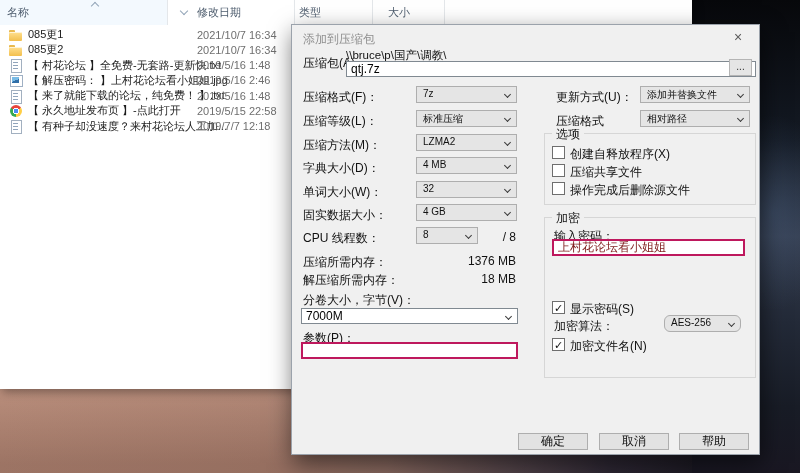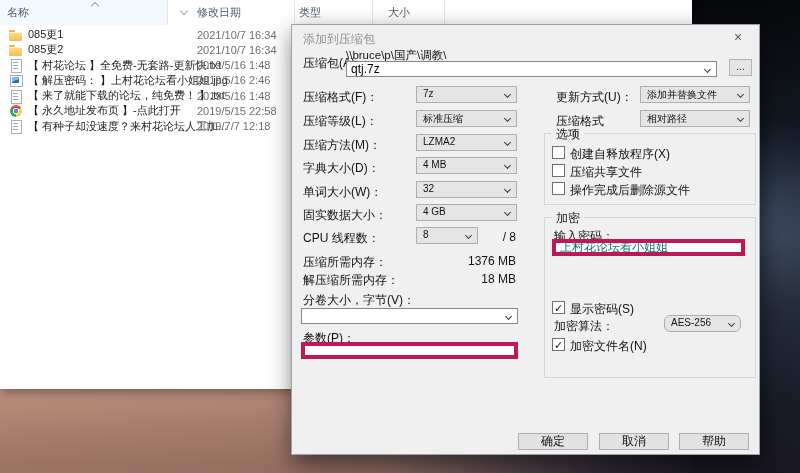--- a/index.html
+++ b/index.html
@@ -71,23 +71,23 @@
   }
   .dlg-title { position:absolute; left:11px; top:6px; color:#8f8f8f; font-size:12px; }
   .dlg-close { position:absolute; right:10px; top:4px; color:#5c5c5c; font-size:14px;
                width:22px; text-align:center; cursor:default; }
   .lbl { position:absolute; color:#111; white-space:nowrap; }
   .combo { position:absolute; height:17px; background:#e5e5e5; border:1px solid #aeaeae;
            padding:1px 18px 0 6px; font-size:10px; white-space:nowrap; overflow:hidden; }
   .chev { position:absolute; right:6px; top:5px; width:5px; height:5px;
           border-right:1px solid #3c3c3c; border-bottom:1px solid #3c3c3c;
           transform:rotate(45deg); }
-  .tin { position:absolute; height:17px; background:#fff; border:4px solid #be185d;
+  .tin { position:absolute; height:17px; background:#fff; border:2px solid #be185d;
          font-family:"Liberation Sans","DejaVu Sans",sans-serif;
-         font-size:12px; padding:0 4px; color:#0f766e; }
+         font-size:12px; padding:0 4px; color:#7f1d1d; }
   .combo-edit { position:absolute; height:16px; background:#fff; border:1px solid #808991; }
   .combo-edit input { position:absolute; left:0; top:0; width:100%; height:100%; border:0;
          padding:0 18px 0 4px; font-size:12px; background:transparent; outline:none;
          font-family:"Liberation Sans","DejaVu Sans",sans-serif; }
   .btn { position:absolute; width:70px; height:17px; background:#e2e2e2; border:1px solid #aeaeae;
          font-size:12px; text-align:center; line-height:15px; }
   .group { position:absolute; border:1px solid #d6d6d6; }
   .group-label { position:absolute; top:-8px; left:7px; background:#f0f0f0; padding:0 4px; }
   .cbox { position:absolute; width:13px; height:13px; background:#fff; border:1px solid #6e6e6e;
           font-size:11px; line-height:12px; text-align:center; color:#101010; }
@@ -156,21 +156,21 @@
       </div>
     </div>
   </div>
 
   <div class="dialog">
     <div class="dlg-title">添加到压缩包</div>
     <div class="dlg-close">×</div>
 
     <div class="lbl" style="left:11px; top:30px;">压缩包(A)：</div>
     <div class="lbl" style="left:54px; top:23px; font-size:11.5px;">\\bruce\p\国产\调教\</div>
-    <div class="combo-edit" style="left:54px; top:36px; width:371px;">
+    <div class="combo-edit" style="left:54px; top:36px; width:410px;">
       <input value="qtj.7z" style="">
       <span class="chev" style="top:5px;"></span>
     </div>
     <div class="browse" style="left:437px; top:34px;">...</div>
 
     <div class="lbl" style="left:11px; top:64px;">压缩格式(F)：</div>
     <div class="combo" style="left:124px; top:61px; width:101px;">
       <span>7z</span><span class="chev"></span>
     </div>
     <div class="lbl" style="left:11px; top:88px;">压缩等级(L)：</div>
@@ -200,20 +200,21 @@
     </div>
     <div class="rlabel" style="left:186px; top:205px; width:38px;">/ 8</div>
 
     <div class="lbl" style="left:11px; top:229px;">压缩所需内存：</div>
     <div class="rlabel" style="left:124px; top:229px; width:100px;">1376 MB</div>
     <div class="lbl" style="left:11px; top:247px;">解压缩所需内存：</div>
     <div class="rlabel" style="left:124px; top:247px; width:100px;">18 MB</div>
 
     <div class="lbl" style="left:11px; top:267px;">分卷大小，字节(V)：</div>
     <div class="combo-edit" style="left:9px; top:283px; width:217px;">
+      <input value="7000M" style="">
       <span class="chev" style="top:5px;"></span>
     </div>
 
     <div class="lbl" style="left:11px; top:305px;">参数(P)：</div>
     <input class="tin" style="left: 9px; top: 317px; width: 217px;" value="">
 
     <div class="lbl" style="left:264px; top:64px;">更新方式(U)：</div>
     <div class="combo" style="left:348px; top:61px; width:110px;">
       <span>添加并替换文件</span><span class="chev"></span>
     </div>

